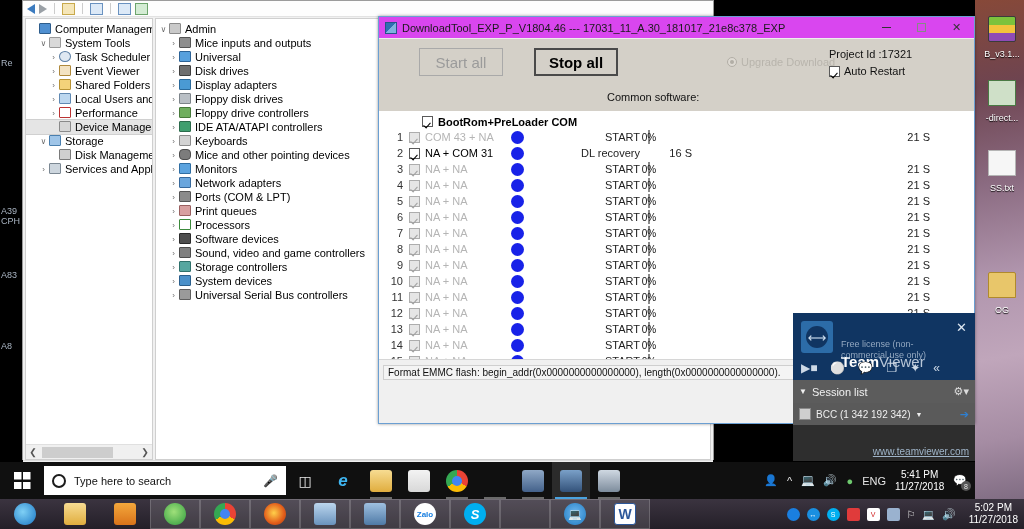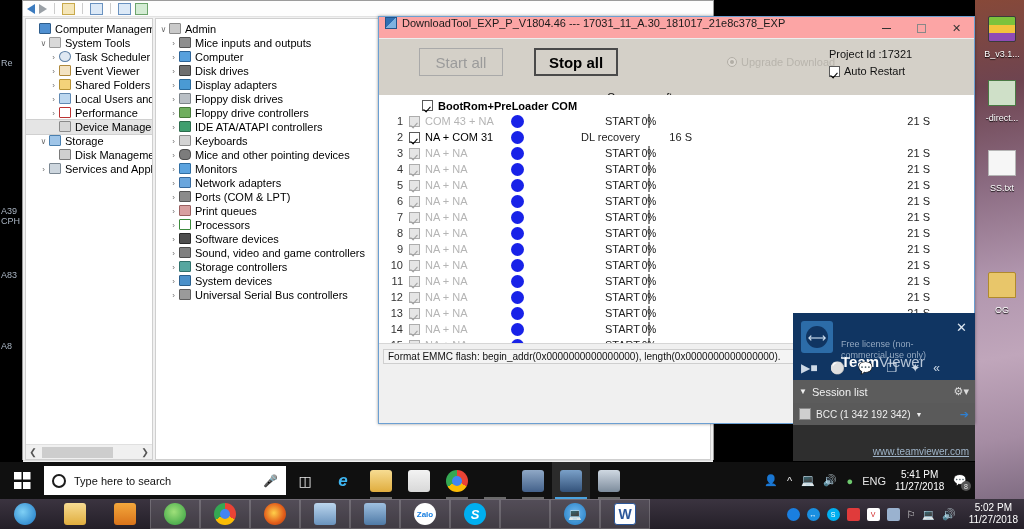--- a/index.html
+++ b/index.html
@@ -123,21 +123,21 @@
     height:16px; background:#f0f0f0; border-top:1px solid #dcdcdc;
   }
 
   
   .dtw {
     position: absolute; left: 378px; top: 16px; width: 597px; height: 408px;
     background: #f0f0f0; border: 1px solid #6b9fd2;
     box-shadow: 0 0 3px rgba(0,0,0,.4);
   }
   .dtw-title {
-    height: 22px; background: #fca5a5; display: flex; 
+    height: 22px; background: #d946ef; display: flex; align-items: center;
     border-bottom: 1px solid #eee;
   }
   .dtw-ico {
     width: 12px; height: 12px; margin: 0 5px 0 6px;
     background: linear-gradient(135deg,#2f6fb3 50%, #7fb2e0 50%);
     border: 1px solid #24558a; flex: 0 0 12px;
   }
   .dtw-title-text { font-size: 11px; color: #1a1a1a; white-space: nowrap; }
   .wbtns { margin-left: auto; display: flex; height: 22px; }
   .wbtn {
@@ -147,21 +147,21 @@
   .wbtn .min { width: 9px; height: 1px; background: #333; }
   .wbtn .max { width: 9px; height: 9px; border: 1px solid #888; }
   .dtw-menu {
     height: 18px; background: #f0f0f0; display: flex; align-items: center;
     gap: 14px; padding-left: 8px; border-bottom: 1px solid #e4e4e4;
   }
   .mi { font-size: 11px; color: #5b5b5b; }
   .mi.bold { color: #000; font-weight: bold; }
 
   .dtw-head {
-    height: 56px; background: #d4d0c8; position: relative;
+    height: 72px; background: #d4d0c8; position: relative;
   }
   .btn-startall, .btn-stopall {
     position: absolute; top: 9px; height: 28px;
     background: #d4d0c8; border: 1px solid #7a7a7a;
     font-size: 15px; display: flex; align-items: center; justify-content: center;
   }
   .btn-startall { left: 40px; width: 84px; color: #9b9b9b; border-color:#a9a9a9; }
   .btn-stopall  { left: 155px; width: 84px; color: #000; font-weight: bold;
                   border: 2px solid #4a4a4a; }
   .upg {
@@ -518,21 +518,21 @@
                 <span class="tico">
                   <i class="ic ic-spk"></i>
                 </span>
                 <span class="tlabel">Mice inputs and outputs</span>
               </div>
               <div class="tnode" style="padding-left: 12px;">
                 <span class="twist">›</span>
                 <span class="tico">
                   <i class="ic ic-pc"></i>
                 </span>
-                <span class="tlabel">Computer</span>
+                <span class="tlabel">Universal</span>
               </div>
               <div class="tnode" style="padding-left: 12px;">
                 <span class="twist">›</span>
                 <span class="tico">
                   <i class="ic ic-hdd"></i>
                 </span>
                 <span class="tlabel">Disk drives</span>
               </div>
               <div class="tnode" style="padding-left: 12px;">
                 <span class="twist">›</span>

